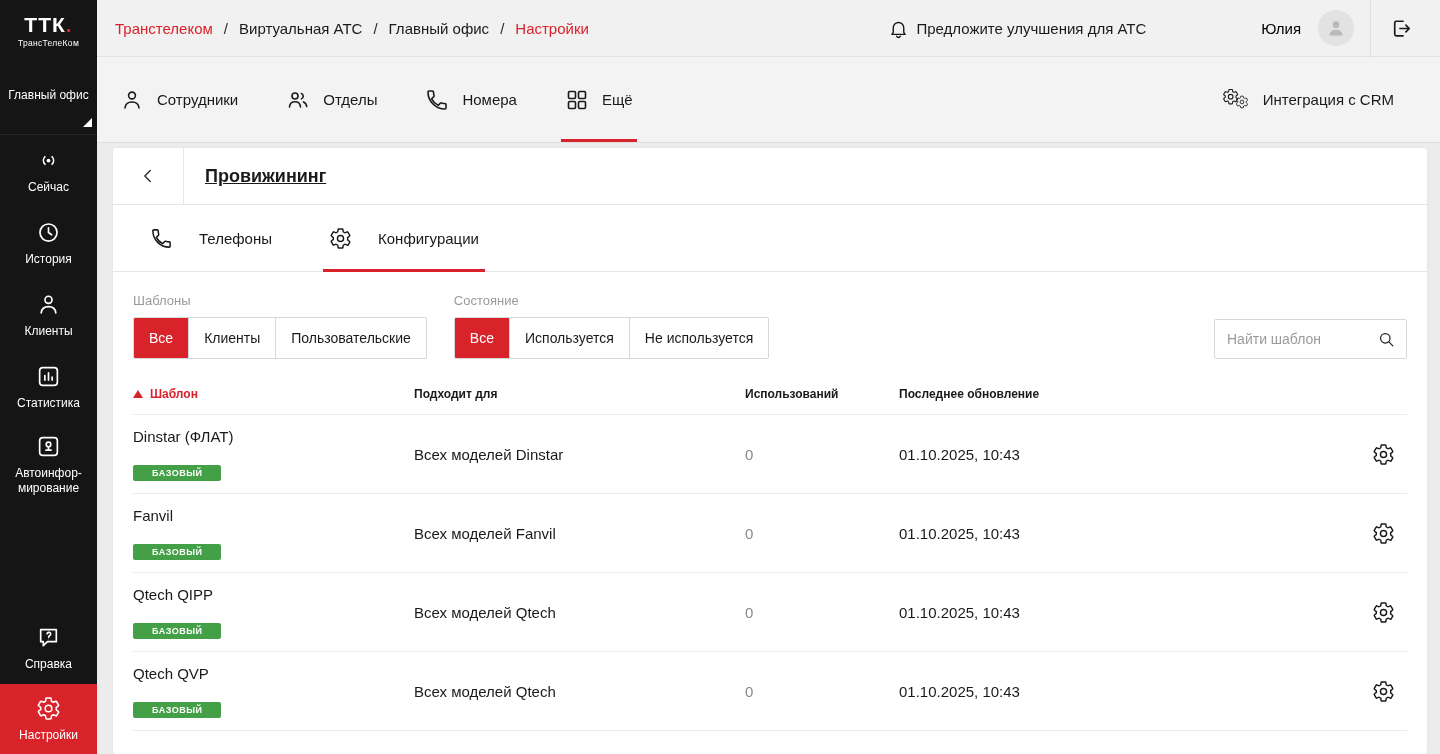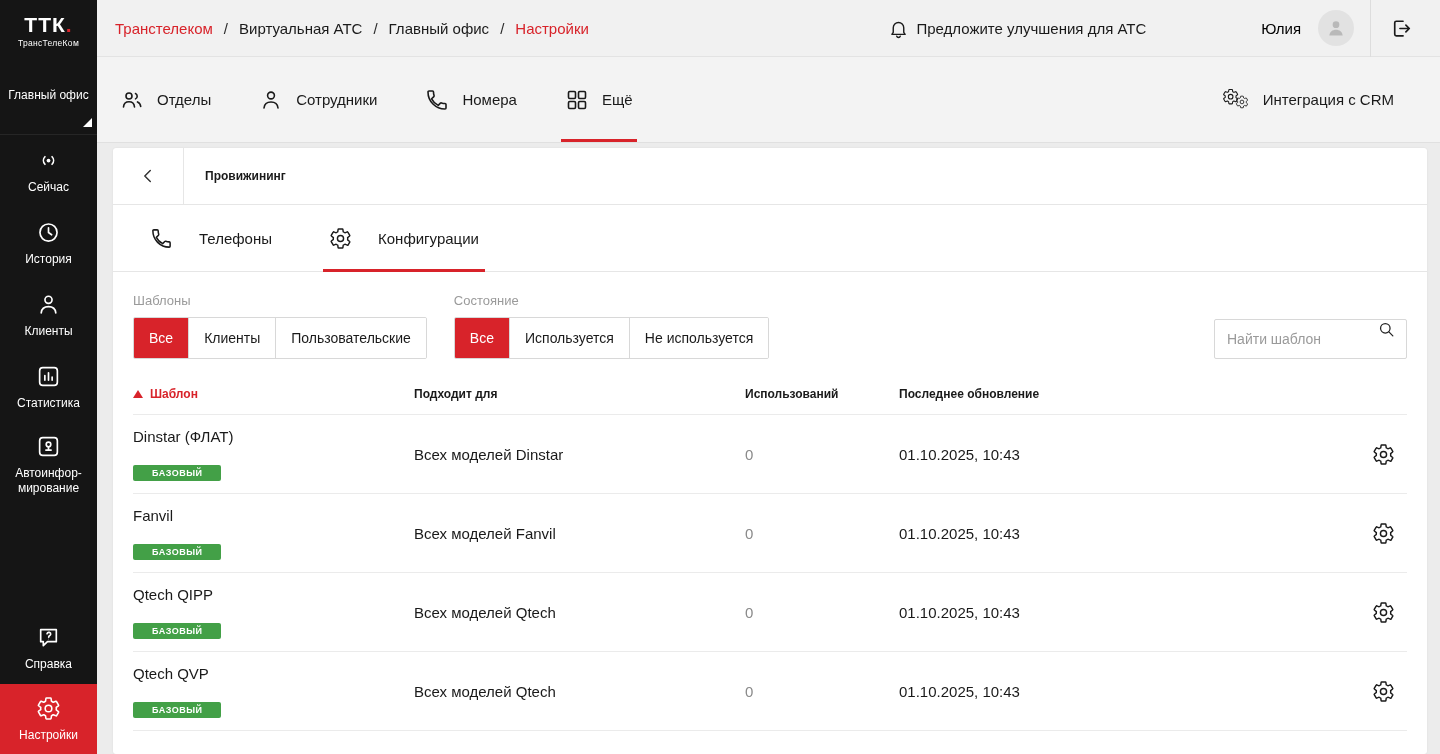--- a/index.html
+++ b/index.html
@@ -56,35 +56,35 @@
   .nav-tab.active::after{content:"";position:absolute;left:-4px;right:-4px;bottom:0;height:3px;background:var(--red);}
   .nav-crm{margin-left:auto;display:flex;align-items:center;gap:13px;font-size:15px;color:var(--dark);}
   .nav-crm svg{width:28px;height:26px;}
 
   
   .content{flex:1;padding:5px 13px 0 16px;overflow:hidden;}
   .card{background:#fff;border-radius:3px;height:100%;box-shadow:0 0 2px rgba(0,0,0,.08);display:flex;flex-direction:column;overflow:hidden;}
   .card-head{height:57px;display:flex;align-items:stretch;border-bottom:1px solid #e6e6e6;}
   .back-btn{width:71px;display:flex;align-items:center;justify-content:center;border-right:1px solid #e6e6e6;color:#333;}
   .back-btn svg{width:22px;height:22px;}
-  .card-title{display:flex;align-items:center;padding-left:21px;font-size:12px;font-weight:700;color:var(--dark);}
+  .card-title{display:flex;align-items:center;padding-left:21px;font-size:18px;font-weight:700;color:var(--dark);text-decoration:underline;}
 
   .ptabs{height:67px;display:flex;align-items:stretch;padding-left:37px;border-bottom:1px solid #e6e6e6;}
   .ptab{display:flex;align-items:center;gap:26px;font-size:15px;color:var(--dark);position:relative;margin-right:57px;}
   .ptab svg{width:23px;height:23px;}
   .ptab.active::after{content:"";position:absolute;left:-6px;right:-6px;bottom:-1px;height:3px;background:var(--red);}
 
   
   .filters{display:flex;align-items:flex-end;padding:21px 20px 0;gap:27px;}
   .filter-label{font-size:13px;color:var(--gray-label);margin-bottom:9px;}
   .seg{display:inline-flex;border:1px solid var(--border);border-radius:2px;overflow:hidden;background:#fff;}
   .seg button{height:40px;padding:0 15px;font-size:14px;color:var(--dark);background:#fff;border-right:1px solid var(--border);}
   .seg button:last-child{border-right:none;}
   .seg button.active{background:var(--red);color:#fff;}
-  .search{margin-left:auto;width:193px;height:40px;border:1px solid var(--border);border-radius:2px;background:#fff;display:flex;padding:0 10px 0 12px;}
+  .search{margin-left:auto;width:193px;height:40px;border:1px solid var(--border);border-radius:2px;background:#fff;display:flex;align-items:center;padding:0 10px 0 12px;}
   .search input{flex:1;border:none;outline:none;font-size:14px;color:var(--dark);min-width:0;background:transparent;}
   .search input::placeholder{color:#9a9a9a;}
   .search svg{width:19px;height:19px;color:#222;}
 
   
   .table{padding:0 20px;margin-top:14px;flex:1;overflow:hidden;}
   .trow,.thead{display:grid;grid-template-columns:281px 331px 154px 1fr 48px;align-items:center;}
   .thead{height:42px;border-bottom:1px solid var(--row-border);font-size:12px;font-weight:700;color:var(--dark);}
   .th-template{color:var(--red);display:flex;align-items:center;gap:7px;}
   .trow{min-height:79px;border-bottom:1px solid var(--row-border);}
@@ -220,31 +220,31 @@
             <path d="M13.5 5H7a1.5 1.5 0 0 0-1.5 1.5v11A1.5 1.5 0 0 0 7 19h6.5"></path>
             <path d="M10.5 12h9M16.2 8.7l3.3 3.3-3.3 3.3"></path>
           </svg>
         </button>
       </div>
     </header>
 
     <nav class="navbar">
       <div class="nav-tab">
         <svg viewBox="0 0 24 24" class="ic-stroke">
+            <use href="#person-glyph"></use>
+          </svg>
+        <span>Сотрудники</span>
+      </div>
+      <div class="nav-tab">
+        <svg viewBox="0 0 24 24" class="ic-stroke">
           <circle cx="9" cy="8" r="3"></circle>
           <path d="M3.5 19c.3-3.4 2.5-5.2 5.5-5.2s5.2 1.8 5.5 5.2"></path>
           <path d="M15.5 5.5a3 3 0 0 1 0 5.4M17.5 13.9c2 .7 3 2.3 3.2 4.6"></path>
         </svg>
         <span>Отделы</span>
-      </div>
-      <div class="nav-tab">
-        <svg viewBox="0 0 24 24" class="ic-stroke">
-            <use href="#person-glyph"></use>
-          </svg>
-        <span>Сотрудники</span>
       </div>
       <div class="nav-tab">
         <svg viewBox="0 0 24 24" class="ic-stroke" stroke-width="1.7">
             <use href="#phone-path"></use>
           </svg>
         <span>Номера</span>
       </div>
       <div class="nav-tab active">
         <svg viewBox="0 0 24 24" class="ic-stroke">
           <rect x="3.5" y="3.5" width="7" height="7" rx="1.2"></rect>

